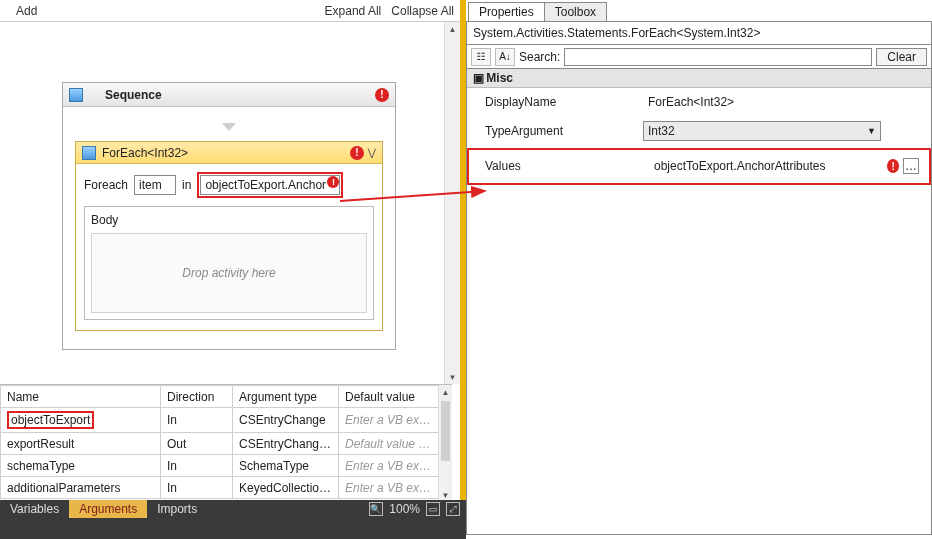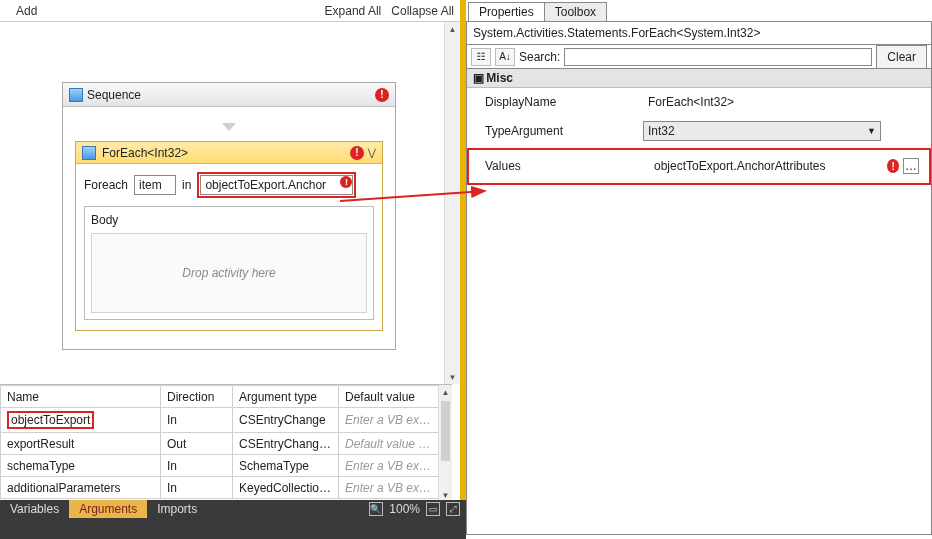--- a/index.html
+++ b/index.html
@@ -14,37 +14,37 @@
 
 
 .designer{position:absolute;left:0;top:22px;right:0;height:362px;background:#fff;overflow:hidden}
 .vscroll{position:absolute;right:0;top:0;width:16px;height:100%;background:#f0f0f0;border-left:1px solid #ddd}
 .vscroll .track{position:absolute;left:2px;right:2px;top:14px;bottom:14px}
 .vscroll .up,.vscroll .down{position:absolute;left:0;right:0;height:14px;display:flex;align-items:center;justify-content:center;color:#555;font-size:8px}
 .vscroll .up{top:0}.vscroll .down{bottom:0}
 
 .sequence{position:absolute;left:62px;top:60px;width:334px;border:1px solid #a8a8a8;background:#fff}
 .seq-header{height:24px;background:linear-gradient(#f9f9f9,#e4e4e4);border-bottom:1px solid #c0c0c0;display:flex;align-items:center;padding:0 6px}
-.seq-header .title{margin-left:4px;font-weight:normal}
+.seq-header .title{margin-left:22px;font-weight:bold}
 .seq-header .err{margin-left:auto;color:#b00;font-weight:bold;width:14px;height:14px;border-radius:50%;background:#d22;color:#fff;display:flex;align-items:center;justify-content:center;font-size:10px}
 .seq-body{padding:12px 12px 18px}
 .drop-arrow{display:flex;justify-content:center;margin:4px 0 10px}
 .tri-down{width:0;height:0;border-left:7px solid transparent;border-right:7px solid transparent;border-top:8px solid #cfcfcf}
 
 .foreach{border:1px solid #cda84a;background:#fff}
 .fe-header{height:22px;background:linear-gradient(#ffeaa9,#ffdc73);border-bottom:1px solid #d7b95d;display:flex;align-items:center;padding:0 6px}
 .fe-header .title{margin-left:6px}
 .fe-header .err{margin-left:auto;color:#fff;background:#d22;border-radius:50%;width:14px;height:14px;display:flex;align-items:center;justify-content:center;font-size:10px;font-weight:bold}
 .fe-header .chev{margin-left:4px;font-size:10px;color:#555}
 .fe-row{display:flex;align-items:center;padding:8px;gap:6px}
 .fe-row .lbl{}
 .fe-row input{border:1px solid #888;padding:2px 4px;height:20px}
 .fe-row .item{width:42px}
 .fe-row .expr-wrap{position:relative;display:inline-block;border:2px solid #d22;padding:1px}
-.fe-row .expr{width:153px;border:1px solid #888;padding:2px 4px;height:20px}
+.fe-row .expr{width:140px;border:1px solid #888;padding:2px 4px;height:20px}
 .fe-row .err-sm{position:absolute;right:2px;top:2px;color:#fff;background:#d22;border-radius:50%;width:12px;height:12px;display:flex;align-items:center;justify-content:center;font-size:9px;font-weight:bold}
 .fe-bodybox{margin:0 8px 10px;border:1px solid #bbb;padding:6px}
 .fe-bodybox .blabel{margin-bottom:6px}
 .dropzone{height:80px;border:1px solid #d4d4d4;background:#fafafa;display:flex;align-items:center;justify-content:center;color:#8a8a8a;font-style:italic}
 
 
 .grid{position:absolute;left:0;top:384px;width:452px;height:118px;border-top:1px solid #bbb;overflow:hidden}
 .grid .vscroll2{position:absolute;right:0;top:0;width:14px;height:100%;background:#f0f0f0;border-left:1px solid #ddd}
 .grid .vscroll2 .thumb{position:absolute;left:2px;right:2px;top:16px;height:60px;background:#cfcfcf}
 .grid .vscroll2 .up,.grid .vscroll2 .down{position:absolute;left:0;right:0;height:14px;display:flex;align-items:center;justify-content:center;color:#555;font-size:8px}
@@ -67,21 +67,21 @@
 
 .rp-tabs{height:22px;display:flex;align-items:flex-end;border-bottom:1px solid #888;padding-left:2px;gap:0}
 .rp-tab{border:1px solid #888;border-bottom:none;padding:2px 10px;background:#ececec;margin-right:-1px;cursor:pointer}
 .rp-tab.active{background:#fff;font-weight:normal}
 .rp-body{border:1px solid #888;border-top:none;height:513px}
 .rp-type{padding:4px 6px;border-bottom:1px solid #888}
 .rp-toolbar{height:24px;border-bottom:1px solid #888;display:flex;align-items:center;padding:0 4px;gap:4px}
 .rp-toolbar .tool{width:20px;height:18px;border:1px solid #bbb;display:flex;align-items:center;justify-content:center;font-size:10px;background:#f7f7f7;cursor:pointer}
 .rp-toolbar .srch-lbl{}
 .rp-toolbar input{flex:1;border:1px solid #888;height:18px;padding:0 4px}
-.rp-toolbar .clear{border:1px solid #888;height:24px;padding:0 10px;background:#f3f3f3;cursor:pointer}
+.rp-toolbar .clear{border:1px solid #888;height:18px;padding:0 10px;background:#f3f3f3;cursor:pointer}
 .rp-cat{background:#e4e4e4;padding:2px 6px;font-weight:bold;border-bottom:1px solid #bbb}
 .rp-cat .tw{display:inline-block;width:10px}
 .rp-grid{display:grid;grid-template-columns:170px 1fr 44px;align-items:center}
 .rp-cell{padding:4px 6px;border-bottom:1px solid transparent}
 .rp-cell.name{padding-left:18px}
 .rp-cell.val input.txt{width:100%;border:1px solid transparent;padding:2px 4px;height:20px}
 .rp-cell.val .combo{width:100%;height:20px;border:1px solid #888;background:#eaeaea;display:flex;align-items:center;padding:0 4px}
 .rp-cell.val .combo .arr{margin-left:auto;font-size:9px}
 .rp-values-row{position:relative}
 .rp-values-row .redbox{border:2px solid #d22;padding:2px 4px;margin:2px 0}

